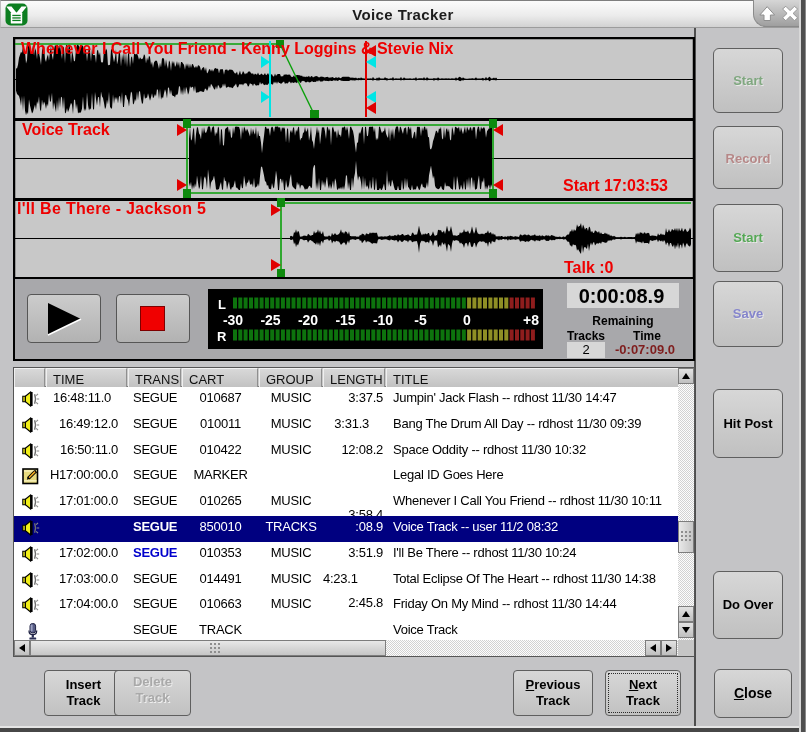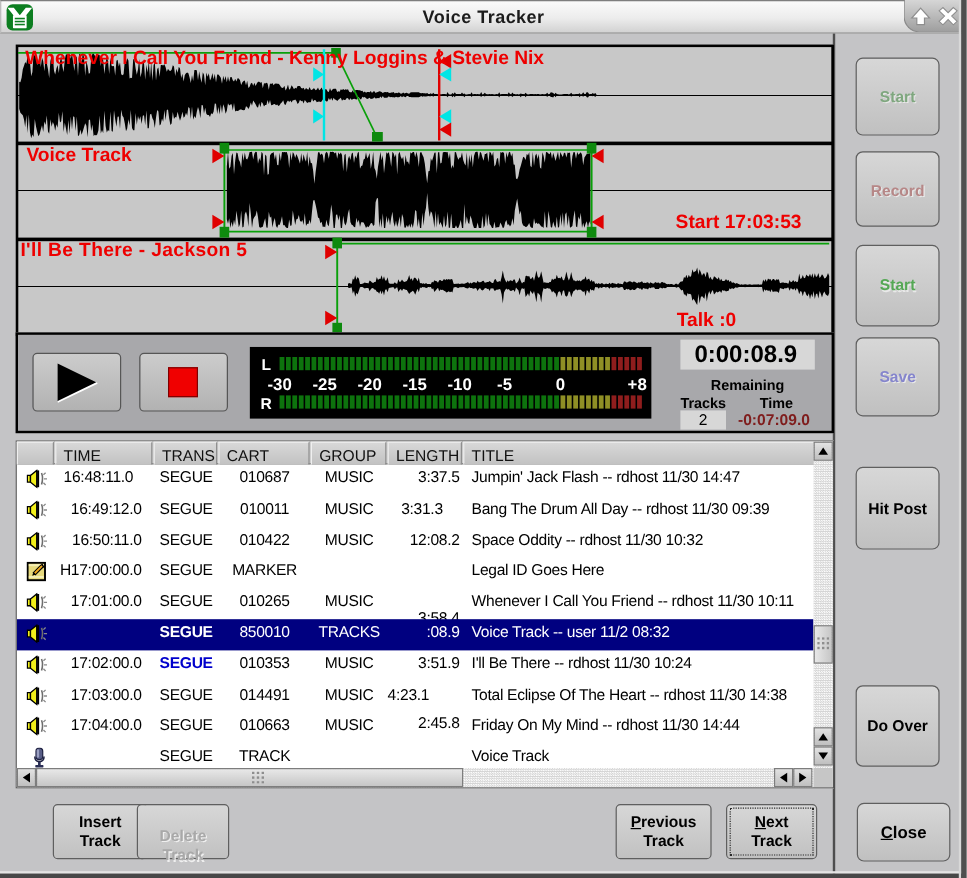--- a/index.html
+++ b/index.html
@@ -450,21 +450,21 @@
 
 <div class="btn" style="left:713px;top:48px;width:70px;height:65px;line-height:63px;color:#7fa77f;text-shadow:1px 1px 0 #e9e9e9;">Start</div>
 <div class="btn" style="left:713px;top:126px;width:70px;height:63px;line-height:63px;color:#b68787;text-shadow:1px 1px 0 #e9e9e9;">Record</div>
 <div class="btn" style="left:713px;top:204px;width:70px;height:68px;line-height:66px;color:#55a855;text-shadow:1px 1px 0 #e9e9e9;">Start</div>
 <div class="btn" style="left:713px;top:281px;width:70px;height:66px;line-height:64px;color:#8585cc;text-shadow:1px 1px 0 #e9e9e9;">Save</div>
 <div class="btn" style="left:713px;top:389px;width:70px;height:69px;line-height:67px;">Hit Post</div>
 <div class="btn" style="left:713px;top:571px;width:70px;height:68px;line-height:66px;">Do Over</div>
 <div class="btn" style="left:714px;top:669px;width:78px;height:49px;line-height:47px;font-size:14px;"><u>C</u>lose</div>
 
 <div class="btn2" style="left:24px;top:670px;width:79px;height:46px;padding-top:6px;margin-left:20px;">Insert<br>Track</div>
-<div class="btn2" style="left:114px;top:670px;width:77px;height:46px;padding-top:18px;color:#a9a9a9;text-shadow:1px 1px 0 #efefef;">Delete<br>Track</div>
+<div class="btn2" style="left:114px;top:670px;width:77px;height:46px;padding-top:3px;color:#a9a9a9;text-shadow:1px 1px 0 #efefef;">Delete<br>Track</div>
 <div class="btn2" style="left:513px;top:670px;width:80px;height:46px;padding-top:6px;"><u>P</u>revious<br>Track</div>
 <div class="btn2" style="left:605px;top:670px;width:76px;height:46px;padding-top:6px;"><u>N</u>ext<br>Track<div style="position:absolute;left:2px;top:2px;width:70px;height:40px;border:1px dotted #2a2a2a;"></div></div>
 
 <div class="abs" style="left:0px;top:726px;width:806px;height:2px;background:#e4e4e4;"></div>
 <div class="abs" style="left:0px;top:728px;width:806px;height:4px;background:#474747;"></div>
 <div class="abs" style="left:799px;top:0px;width:2px;height:732px;background:#d8d8d8;"></div>
 <div class="abs" style="left:801px;top:0px;width:4px;height:732px;background:#4f4f4f;"></div>
 <div class="abs" style="left:805px;top:0px;width:1px;height:732px;background:#8a8a8a;"></div>
 
 </body></html>

